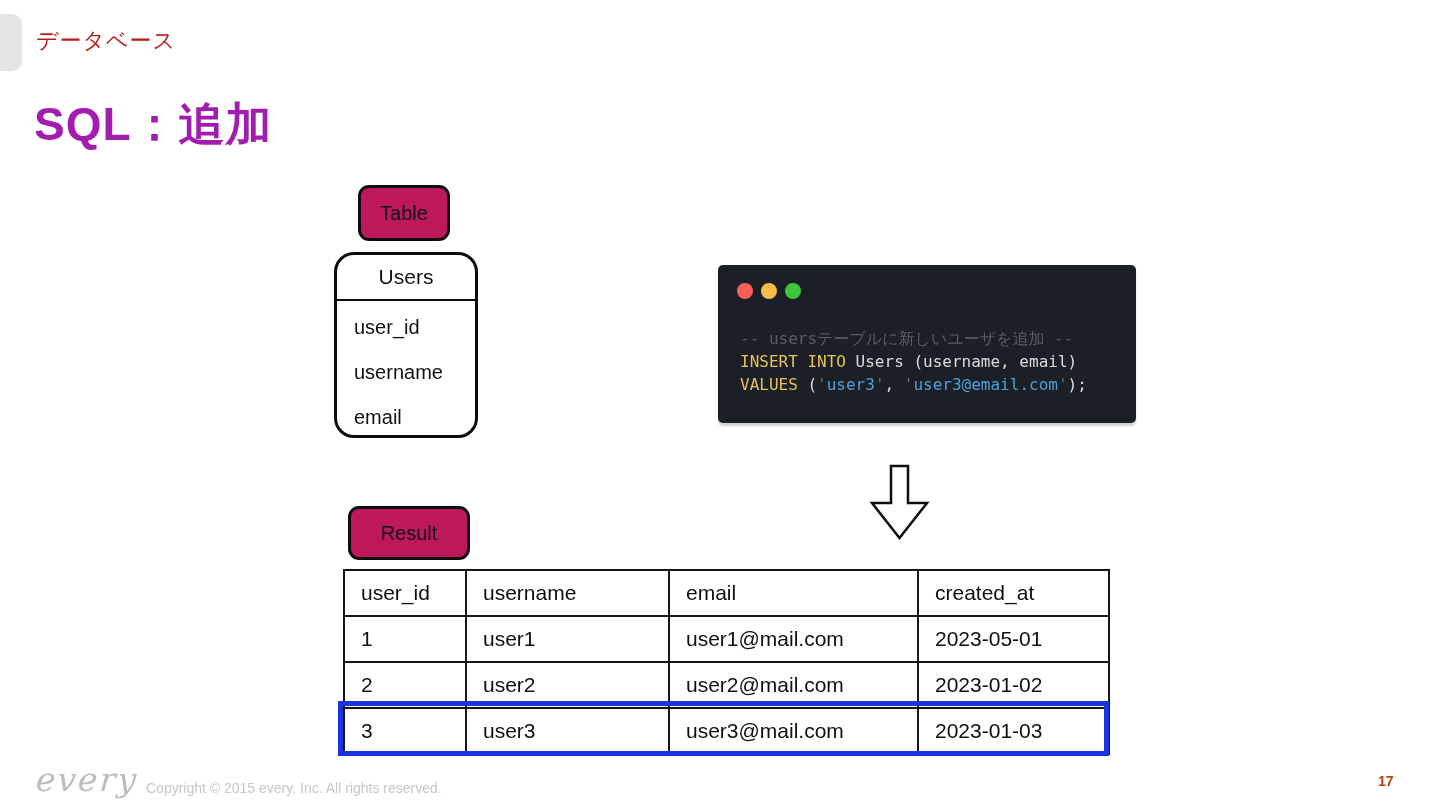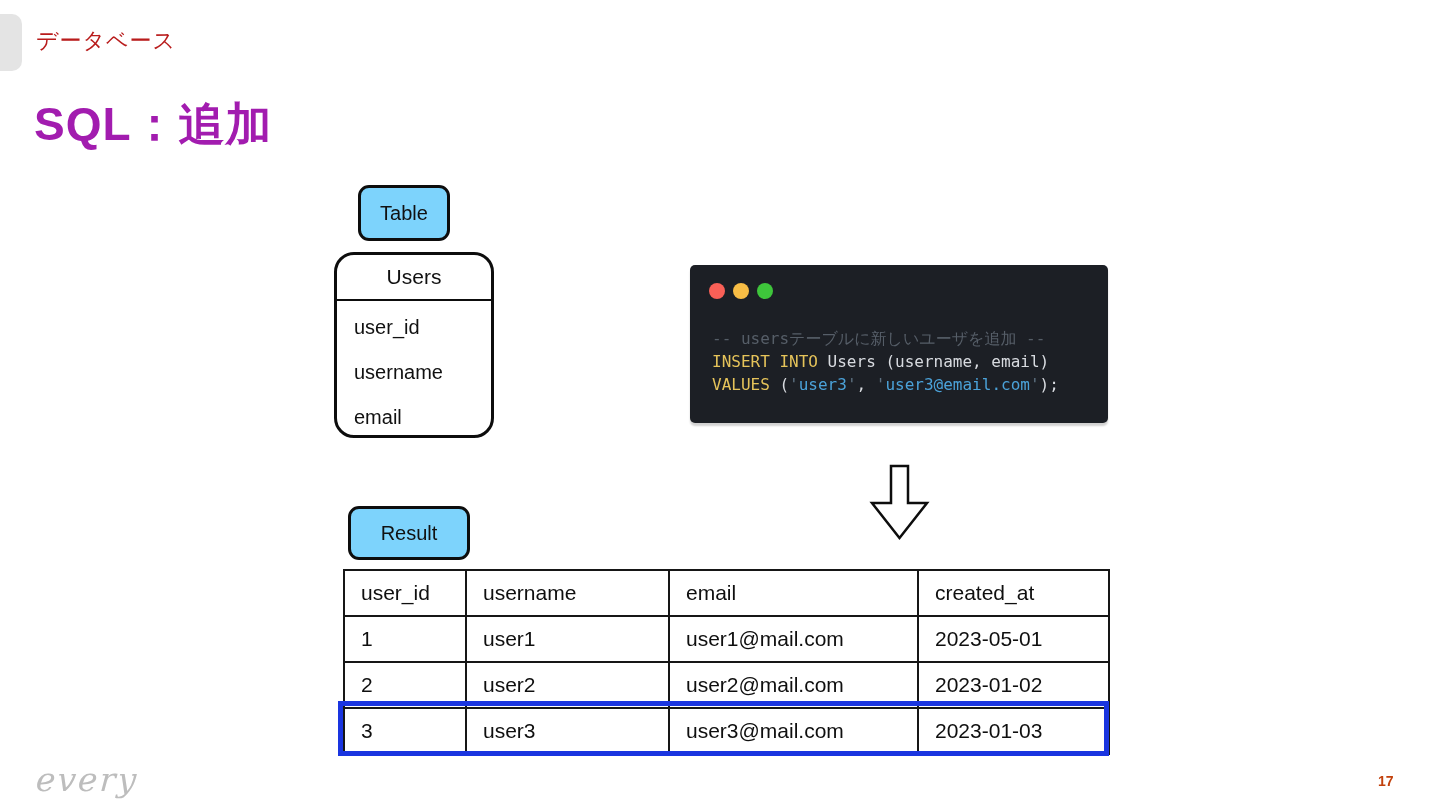--- a/index.html
+++ b/index.html
@@ -6,29 +6,29 @@
   .slide{
     position:relative;width:1440px;height:810px;overflow:hidden;
     background:#ffffff;font-family:"Liberation Sans",sans-serif;color:#1a1a1a;
   }
   
   .side-tab{position:absolute;left:0;top:14px;width:22px;height:57px;background:#e4e4e4;border-radius:0 10px 10px 0;}
   .breadcrumb{position:absolute;left:36px;top:26px;font-size:22px;color:#b91c1c;letter-spacing:1px;}
   .page-title{position:absolute;left:34px;top:94px;font-size:46px;font-weight:bold;color:#a21caf;letter-spacing:1px;}
   
   .tag-box{
-    position:absolute;border:3px solid #0d0d0d;border-radius:11px;background:#7dd3fc;
+    position:absolute;border:3px solid #0d0d0d;border-radius:11px;background:#be185d;
     display:flex;align-items:center;justify-content:center;font-size:20px;color:#111;
   }
   .tag-table{left:358px;top:185px;width:86px;height:50px;}
   .tag-runsql{left:842px;top:185px;width:116px;height:49px;}
   .tag-result{left:348px;top:506px;width:116px;height:48px;}
   
   .schema-box{
-    position:absolute;left:334px;top:252px;width:160px;height:186px;
+    position:absolute;left:334px;top:252px;width:144px;height:186px;
     border:3px solid #0d0d0d;border-radius:20px;background:#fff;box-sizing:border-box;
   }
   .schema-head{
     height:44px;border-bottom:2px solid #0d0d0d;display:flex;align-items:center;justify-content:center;
     font-size:21px;color:#111;
   }
   .schema-fields{padding:4px 0 0 0;}
   .schema-field{height:45px;display:flex;align-items:center;padding-left:17px;font-size:20px;color:#111;}
   
   .terminal{
@@ -76,21 +76,21 @@
   <div class="schema-box">
     <div class="schema-head">Users</div>
     <div class="schema-fields">
         <div class="schema-field">user_id</div>
         <div class="schema-field">username</div>
         <div class="schema-field">email</div>
       </div>
   </div>
 
 
-  <div class="terminal" style="background: rgb(28, 31, 37);">
+  <div class="terminal" style="background: rgb(28, 31, 37); margin-left: 28px;">
     <div class="dots">
         <span class="dot" style="background: rgb(249, 96, 87);"></span>
         <span class="dot" style="background: rgb(248, 189, 69);"></span>
         <span class="dot" style="background: rgb(62, 197, 59);"></span>
       </div>
     <div class="code"><div class="code-line"><span style="color: rgb(86, 94, 104);">-- usersテーブルに新しいユーザを追加 --</span></div><div class="code-line"><span style="color: rgb(229, 195, 90);">INSERT INTO</span><span style="color: rgb(216, 219, 224);"> Users (username, email)</span></div><div class="code-line"><span style="color: rgb(229, 195, 90);">VALUES</span><span style="color: rgb(216, 219, 224);"> (</span><span style="color: rgb(94, 113, 129);">'</span><span style="color: rgb(75, 162, 217);">user3</span><span style="color: rgb(94, 113, 129);">'</span><span style="color: rgb(216, 219, 224);">, </span><span style="color: rgb(94, 113, 129);">'</span><span style="color: rgb(75, 162, 217);">user3@email.com</span><span style="color: rgb(94, 113, 129);">'</span><span style="color: rgb(216, 219, 224);">);</span></div></div>
   </div>
 
   <svg class="down-arrow" width="68" height="80" viewBox="0 0 68 80">
     <polygon points="25,4 42,4 42,41 61,41 33.5,76 6,41 25,41" fill="#ffffff" stroke="#0d0d0d" stroke-width="2.5" stroke-linejoin="miter"></polygon>
@@ -133,15 +133,16 @@
           <td>user3</td>
           <td>user3@mail.com</td>
           <td>2023-01-03</td>
         </tr>
       </tbody>
   </table>
 
   <div class="highlight-row" style="border-color: rgb(26, 53, 224);"></div>
 
   <div class="logo">every</div>
+  <div class="copyright">Copyright © 2015 every, Inc. All rights reserved.</div>
   <div class="page-number">17</div>
 
 </div>
 
 </body></html>

